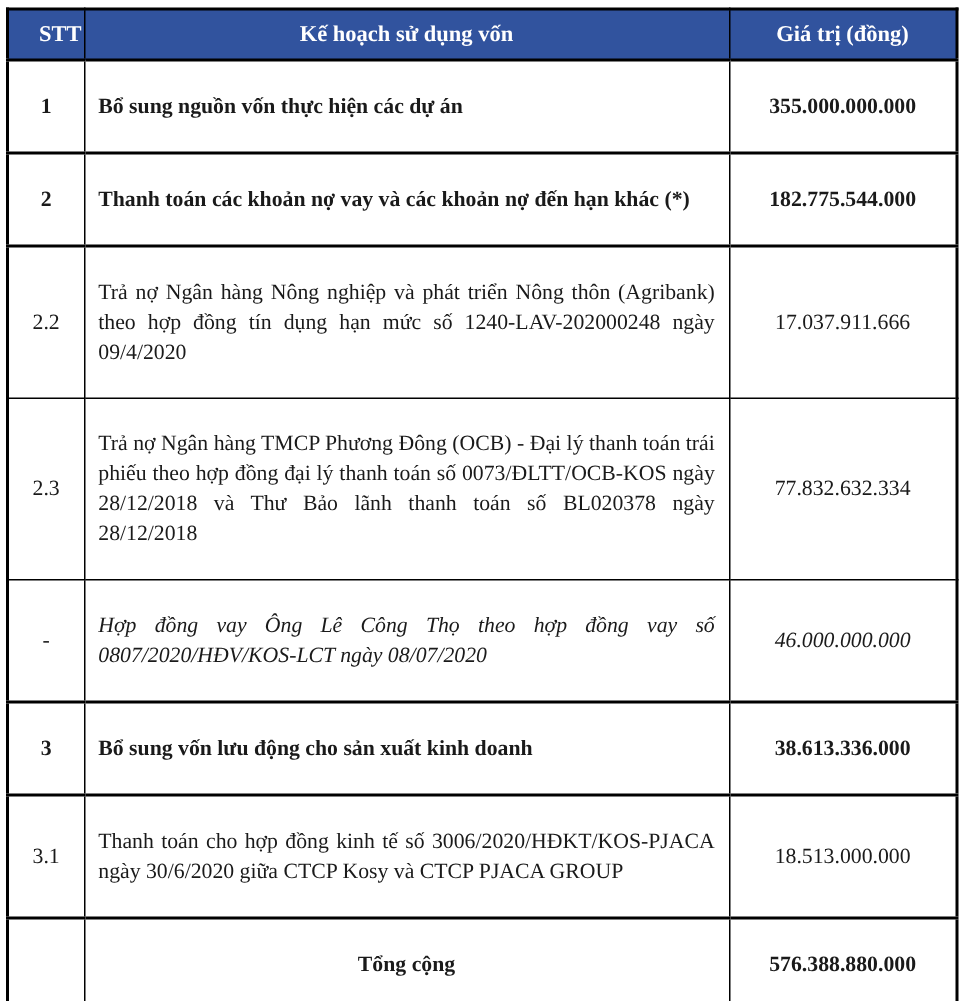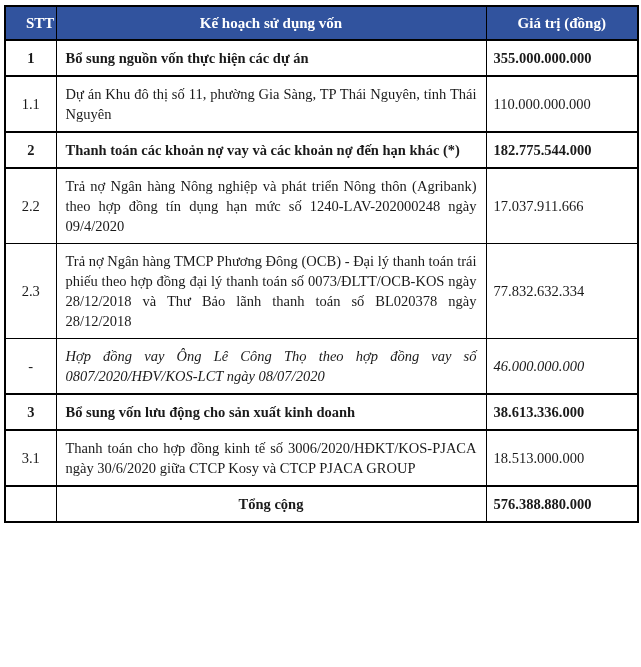--- a/index.html
+++ b/index.html
@@ -46,24 +46,24 @@
     padding: 6px 20px;
     border-bottom: 2px solid var(--border-color);
     margin-top: 44px;
   }
   td.col-stt {
     text-align: center;
     padding: 3px 2px;
   }
   td.col-desc {
     text-align: justify;
-    padding: 7px 9px;
+    padding: 20px 9px;
   }
   td.col-value {
-    text-align: left;
+    text-align: center;
     padding: 3px 7px;
     white-space: nowrap;
   }
   tr.row-section td,
   tr.row-total td {
     border-top: 2px solid var(--border-color);
     border-bottom: 2px solid var(--border-color);
     font-weight: bold;
   }
   tr.row-section td.col-desc { text-align: left; }
@@ -92,25 +92,20 @@
       <th>Kế hoạch sử dụng vốn</th>
       <th>Giá trị (đồng)</th>
     </tr>
   </thead>
   <tbody>
       <tr class="row-section">
         <td class="col-stt">1</td>
         <td class="col-desc">Bổ sung nguồn vốn thực hiện các dự án</td>
         <td class="col-value">355.000.000.000</td>
       </tr>
-      <tr class="row-normal">
-        <td class="col-stt">1.1</td>
-        <td class="col-desc">Dự án Khu đô thị số 11, phường Gia Sàng, TP Thái Nguyên, tỉnh Thái Nguyên</td>
-        <td class="col-value">110.000.000.000</td>
-      </tr>
       <tr class="row-section">
         <td class="col-stt">2</td>
         <td class="col-desc">Thanh toán các khoản nợ vay và các khoản nợ đến hạn khác (*)</td>
         <td class="col-value">182.775.544.000</td>
       </tr>
       <tr class="row-normal">
         <td class="col-stt">2.2</td>
         <td class="col-desc">Trả nợ Ngân hàng Nông nghiệp và phát triển Nông thôn (Agribank) theo hợp đồng tín dụng hạn mức số 1240-LAV-202000248 ngày 09/4/2020</td>
         <td class="col-value">17.037.911.666</td>
       </tr>

